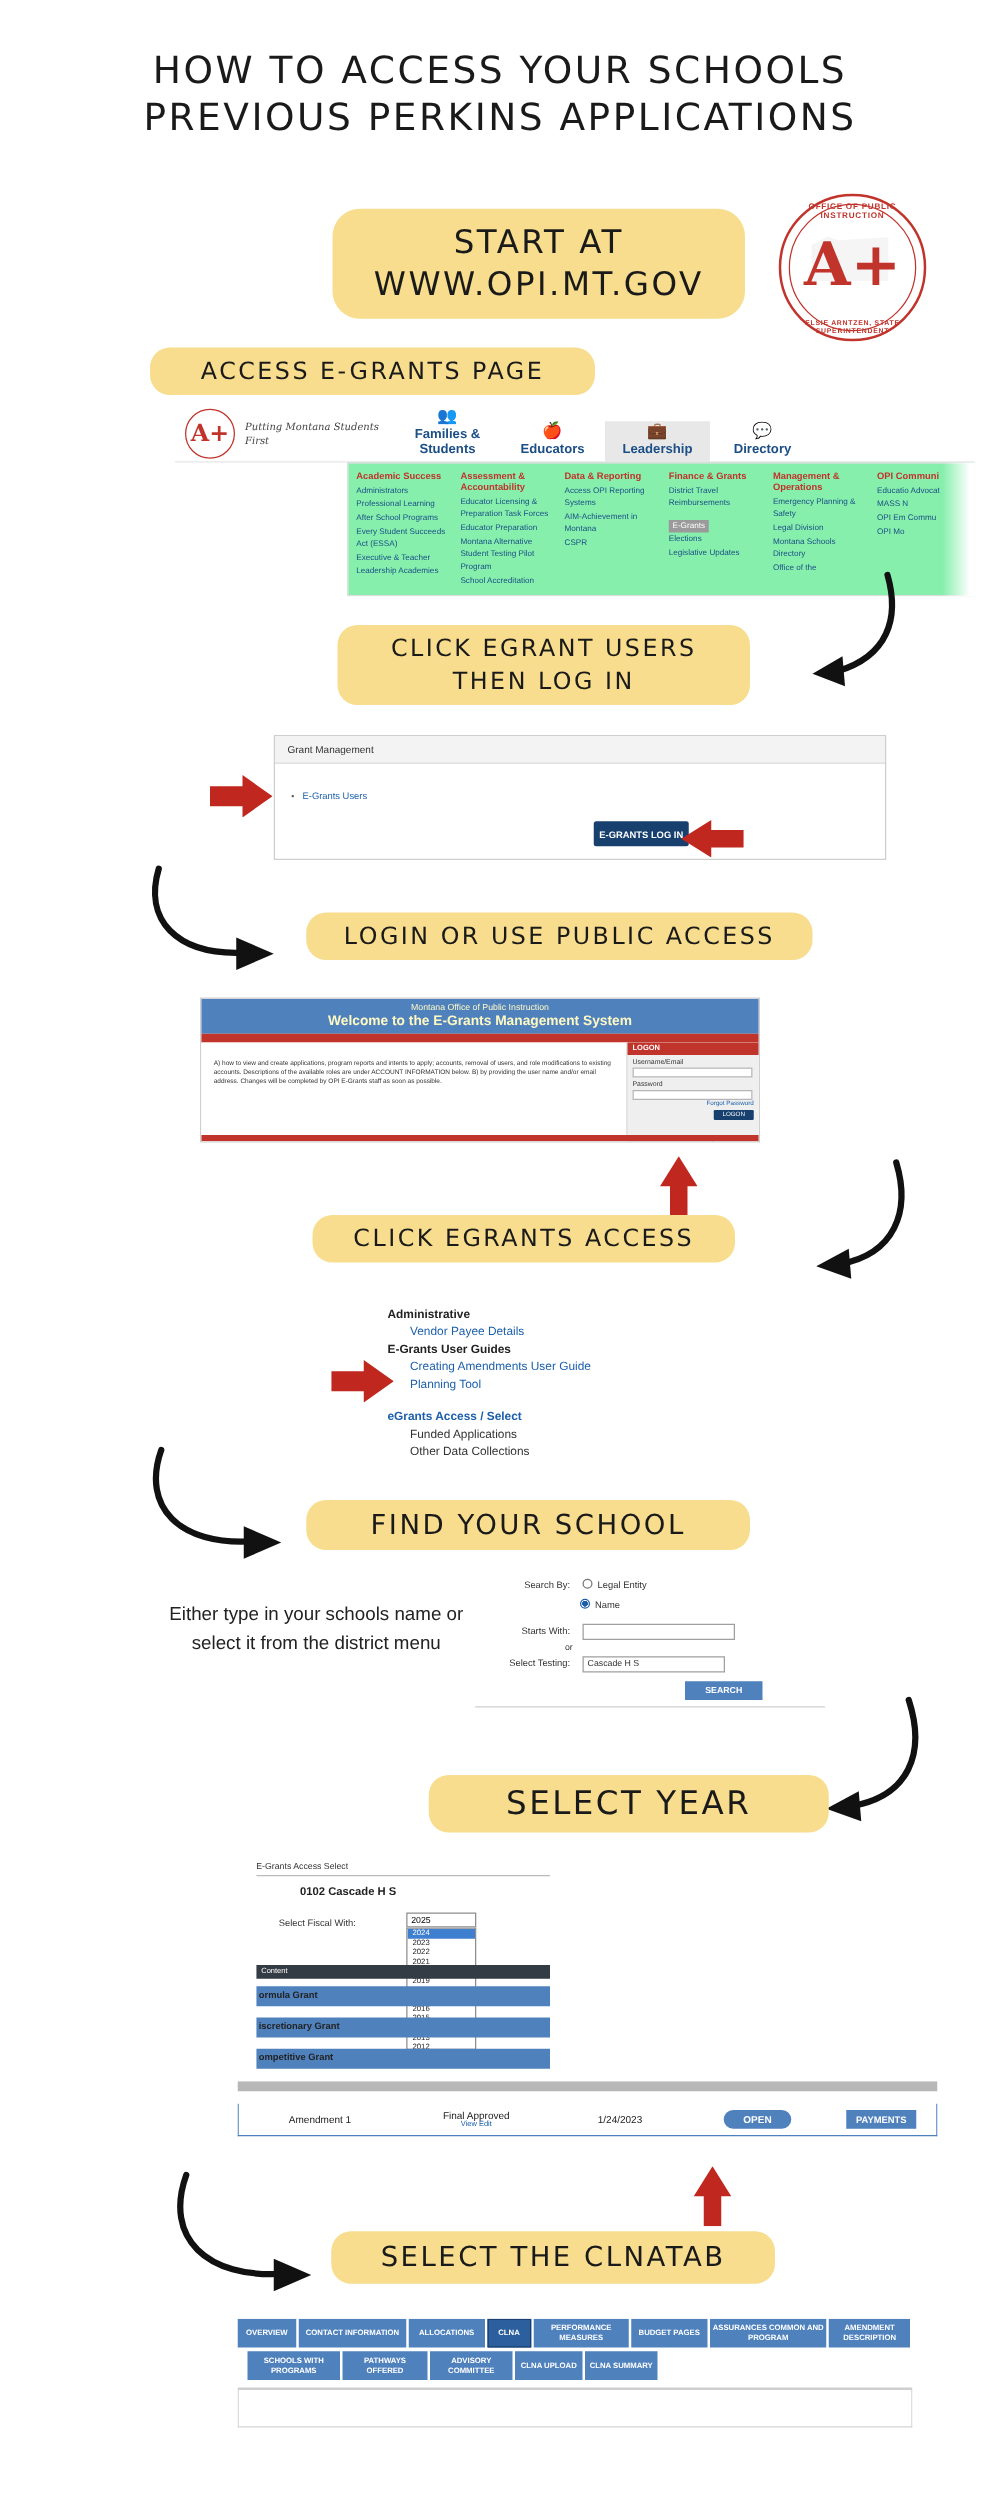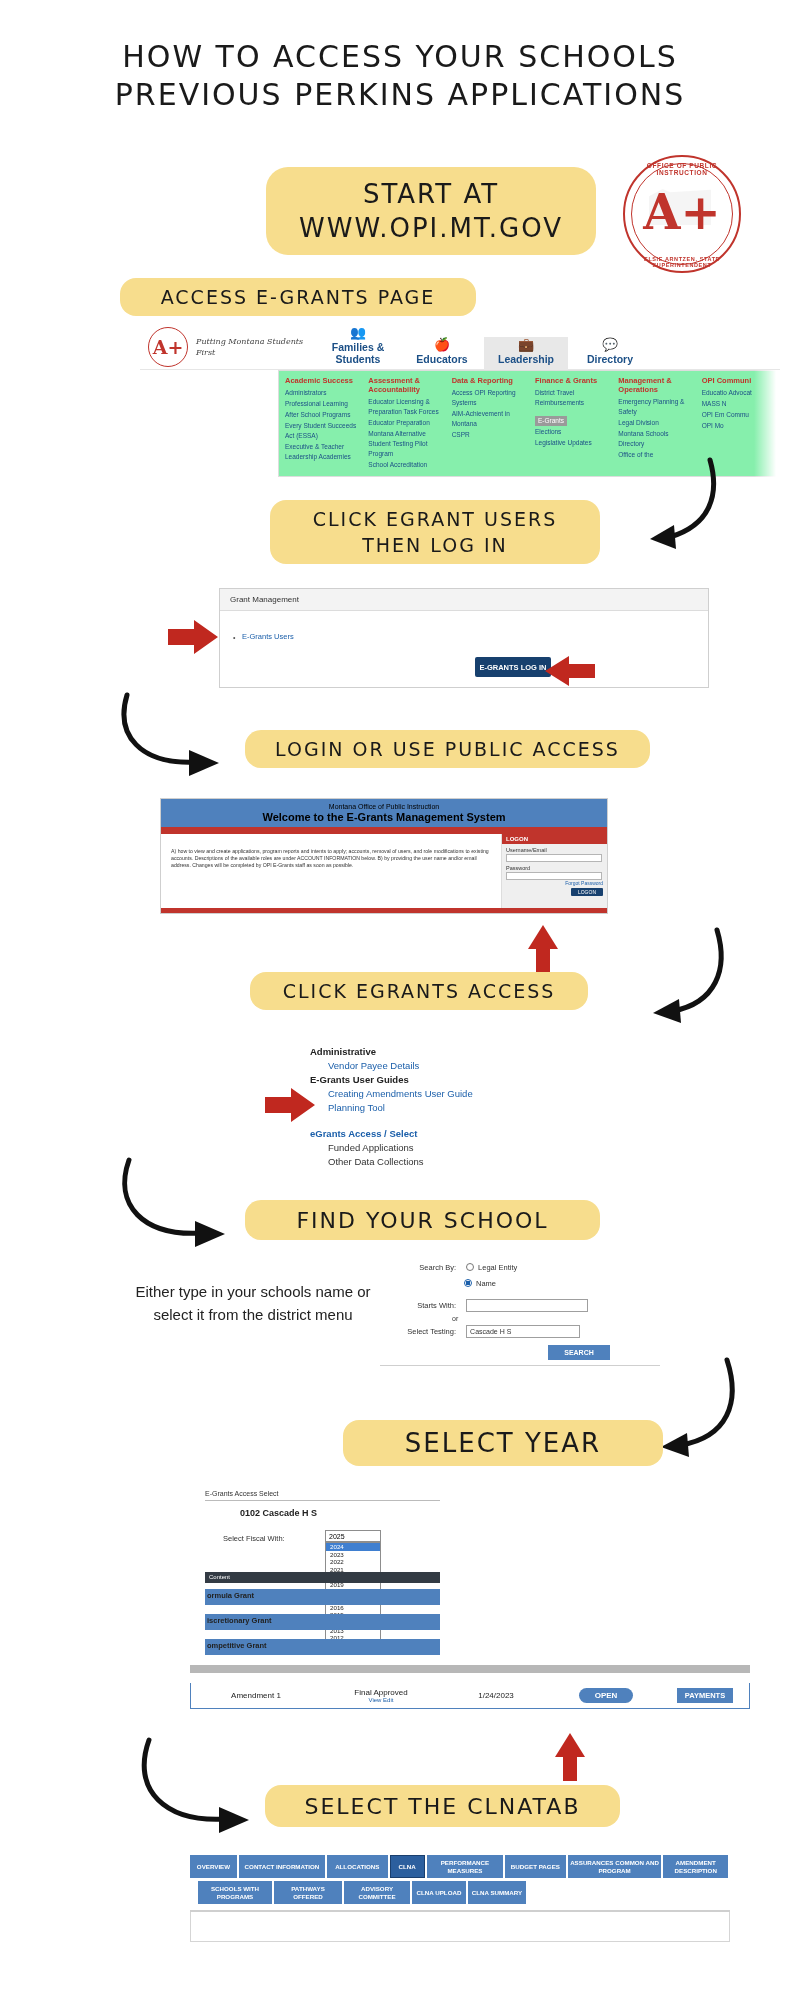--- a/index.html
+++ b/index.html
@@ -171,21 +171,21 @@
   .gm-btn {
     position: absolute; left: 255px; top: 68px; width: 76px; height: 20px;
     background: #17406e; color: #fff; font-size: 7.5px; font-weight: bold;
     display: flex; align-items: center; justify-content: center; border-radius: 2px;
   }
 
   
   #shot-egrants { left: 100px; top: 798px; width: 448px; height: 116px; }
   .eg-blue {
     position: absolute; left: 0; top: 0; width: 446px; height: 28px;
-    background: #4f81bd; color: #000000; text-align: center;
+    background: #4f81bd; color: #fef9c3; text-align: center;
   }
   .eg-blue .l1 { font-size: 7px; margin-top: 4px; }
   .eg-blue .l2 { font-size: 11px; font-weight: bold; margin-top: 1px; }
   .eg-red { position: absolute; left: 0; top: 28px; width: 446px; height: 7px; background: #c0342c; }
   .eg-body {
     position: absolute; left: 0; top: 35px; width: 340px; height: 81px;
     background: #fff; padding: 14px 10px 0 10px; font-size: 5.2px; color: #333; line-height: 7px;
   }
   .eg-logon {
     position: absolute; right: 0; top: 35px; width: 106px; height: 74px;

